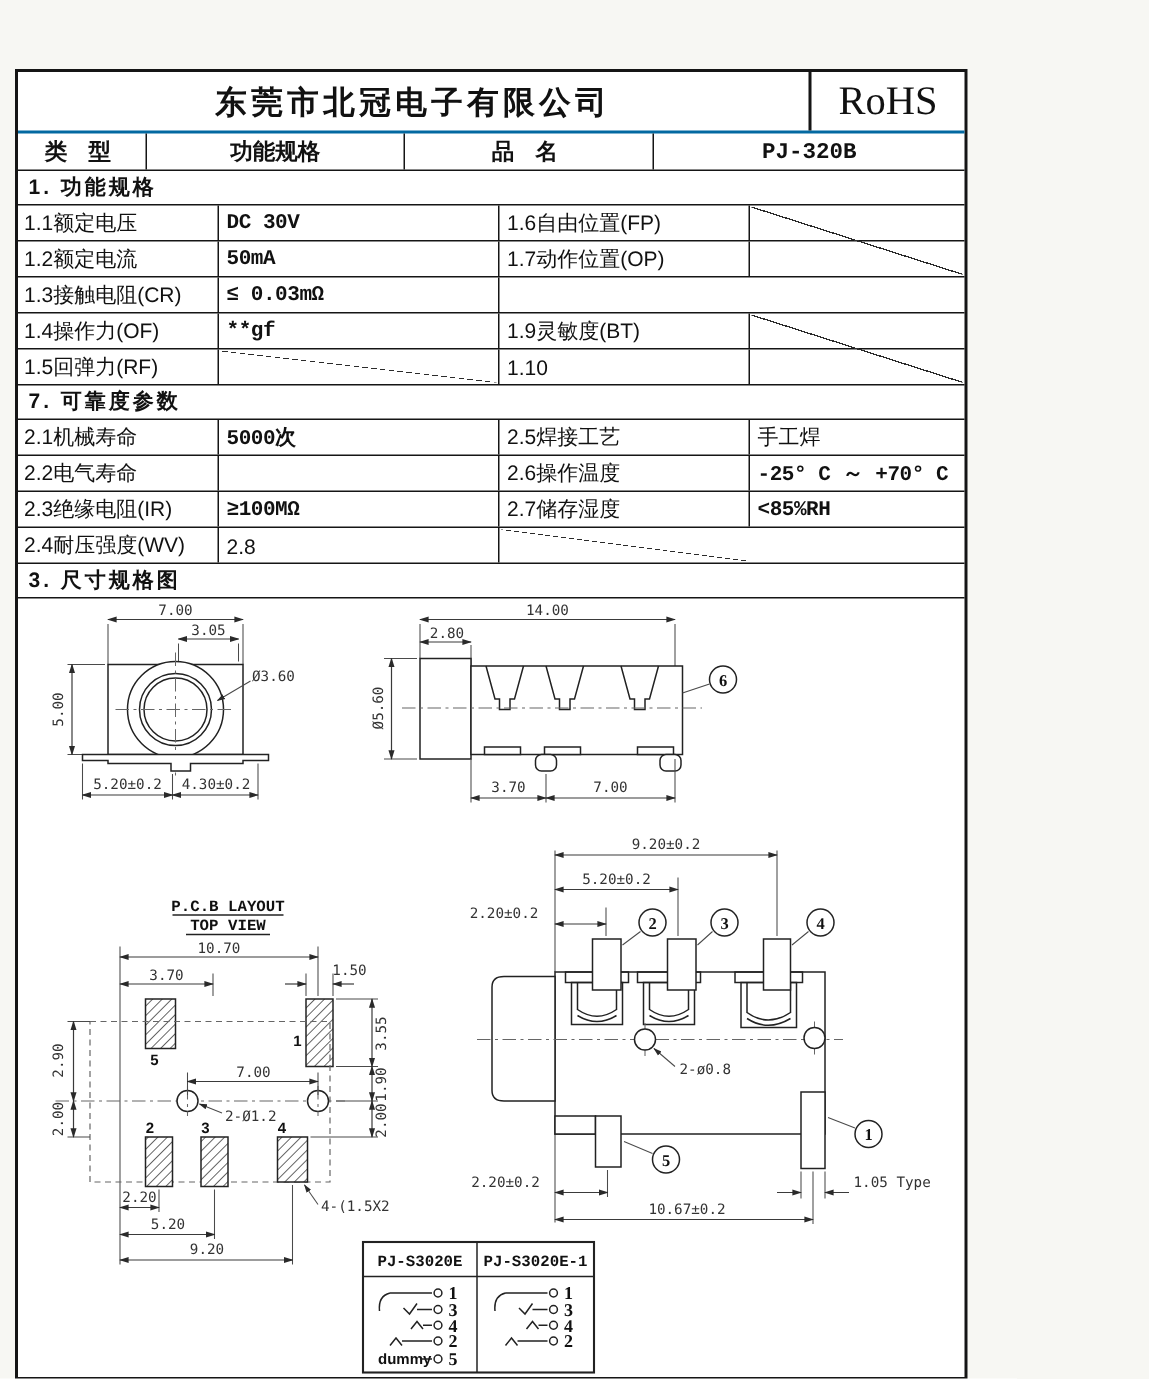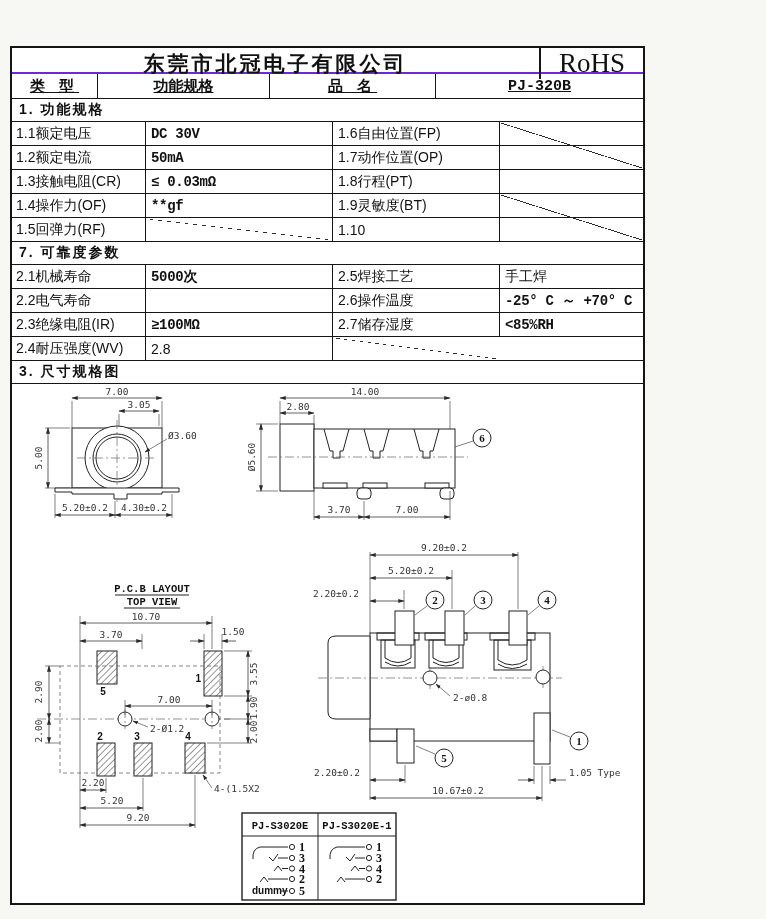--- a/index.html
+++ b/index.html
@@ -7,27 +7,27 @@
     width:766px;height:919px;position:relative;
     background:#f7f7f3;
     font-family:"Liberation Sans",sans-serif;color:#111;
     -webkit-font-smoothing:antialiased;
   }
   .sheet{
     position:absolute;left:10px;top:46px;width:631px;
     background:#fff;border:2px solid #151515;box-sizing:content-box;
   }
   
-  .hdr{display:grid;grid-template-columns:1fr 104px;height:24px;}
+  .hdr{display:grid;grid-template-columns:1fr 104px;height:39px;}
   .company{display:flex;align-items:center;justify-content:center;
     font-size:21px;font-weight:bold;letter-spacing:3px;}
   .rohs{border-left:2px solid #151515;display:flex;align-items:center;justify-content:center;
     font-family:"Liberation Serif",serif;font-size:27px;}
   
-  .trow{display:grid;grid-template-columns:85px 172px 166px 1fr;border-top:2px solid #6d28d9;height:24px;text-decoration:underline;}
+  .trow{display:grid;grid-template-columns:85px 172px 166px 1fr;border-top:2px solid #0369a1;height:24px;}
   .trow>div{display:flex;align-items:center;justify-content:center;border-left:1.5px solid #151515;overflow:hidden;}
   .trow>div:first-child{border-left:none;}
   .tlabel{font-weight:bold;font-size:15px;letter-spacing:5px;}
   .tvalue{font-weight:bold;font-size:15px;}
   .mono{font-family:"Liberation Mono",monospace;}
   
   .sechead{border-top:1.5px solid #151515;height:22px;display:flex;align-items:center;
     padding-left:7px;font-size:14px;font-weight:bold;letter-spacing:2px;}
   .srow{display:grid;grid-template-columns:133px 187px 167px 1fr;border-top:1.5px solid #151515;height:23px;font-size:14px;text-align:center;}
   .srow>div{display:flex;align-items:center;padding-left:5px;border-left:1.5px solid #151515;overflow:visible;white-space:nowrap;}
@@ -84,21 +84,20 @@
   </div>
   <div class="srow">
     <div>1.2额定电流</div>
     <div class="val">50mA</div>
     <div>1.7动作位置(OP)</div>
     <div class="val diag2"></div>
   </div>
   <div class="srow">
     <div>1.3接触电阻(CR)</div>
     <div class="val">≤ 0.03mΩ</div>
-    <div>1.8行程(PT)</div>
     <div class="val"></div>
   </div>
   <div class="srow">
     <div>1.4操作力(OF)</div>
     <div class="val">**gf</div>
     <div>1.9灵敏度(BT)</div>
     <div class="val"></div>
   </div>
   <div class="srow">
     <div>1.5回弹力(RF)</div>

